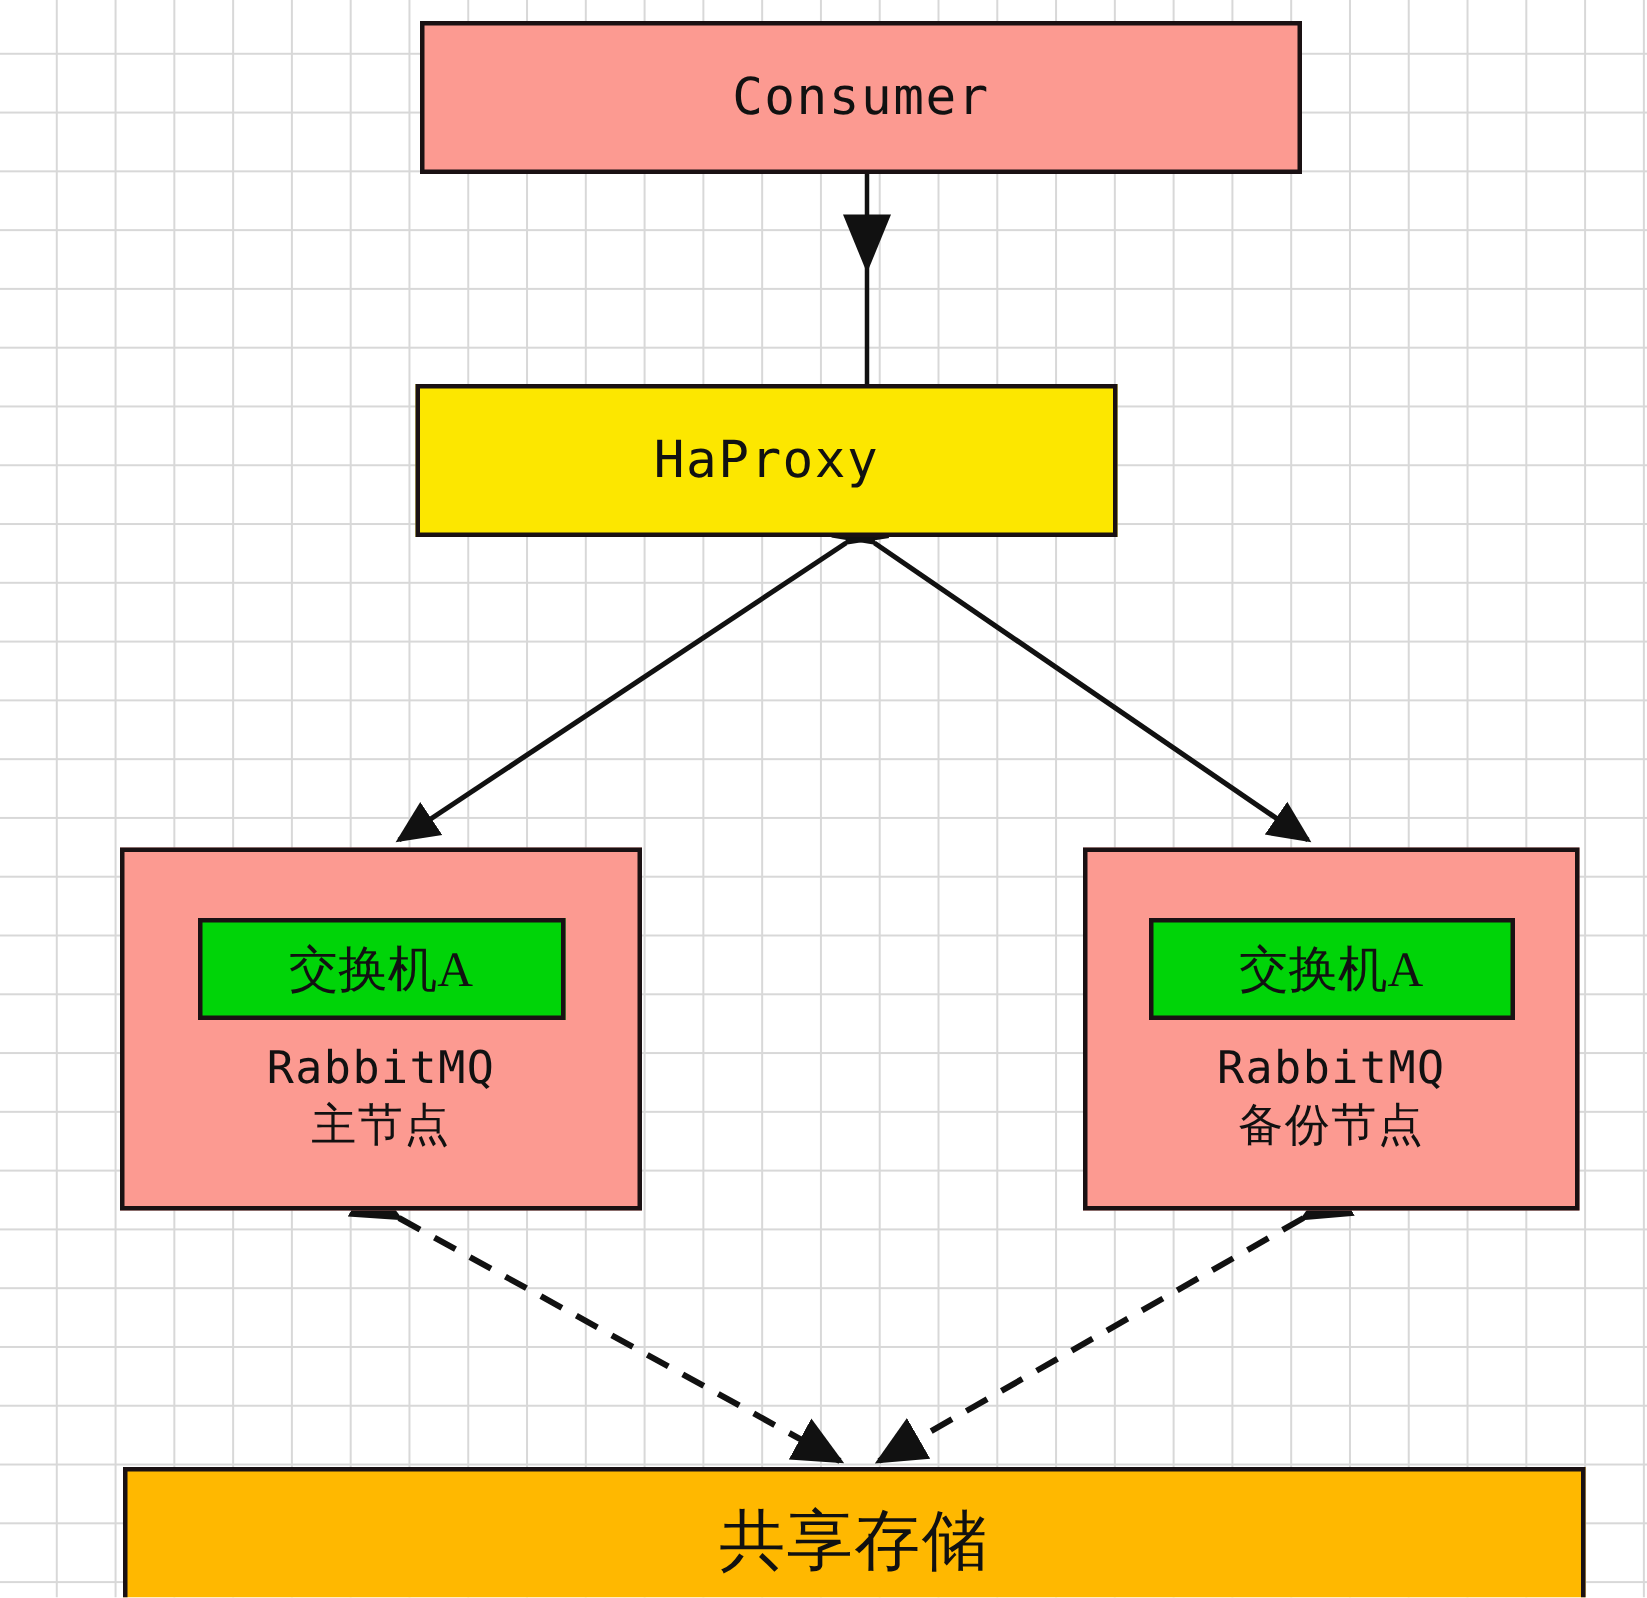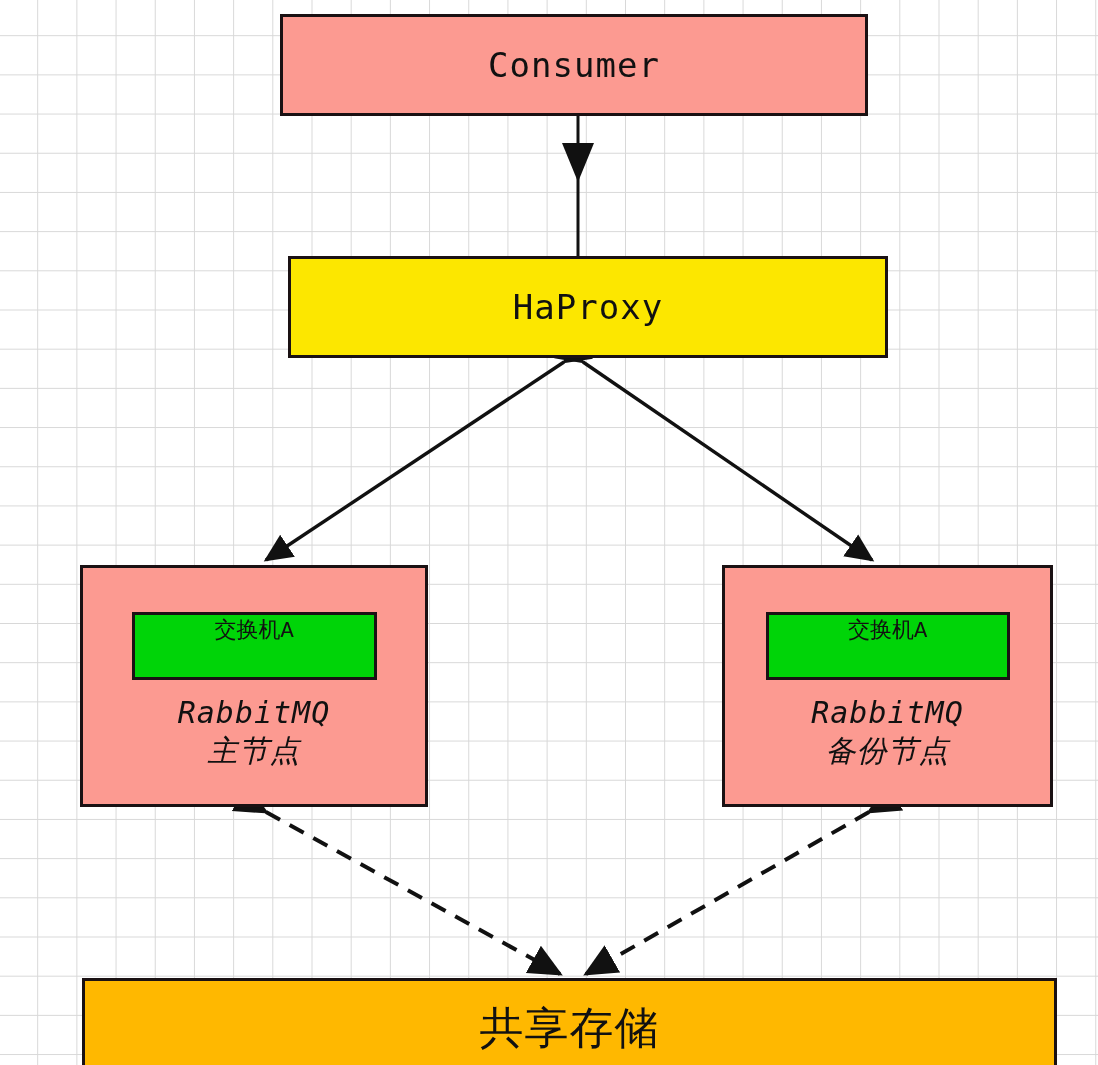--- a/index.html
+++ b/index.html
@@ -51,23 +51,23 @@
     left: 280px;
     top: 14px;
     width: 588px;
     height: 102px;
     background: #fc9a91;
   }
   #consumer .node-label { font-size: 34px; }
 
   
   #haproxy {
-    left: 288px;
+    left: 277px;
     top: 256px;
-    width: 600px;
+    width: 468px;
     height: 102px;
     background: #fce700;
   }
   #haproxy .node-label { font-size: 34px; }
 
   
   .mq-node {
     background: #fc9a91;
     justify-content: flex-start;
     padding-top: 44px;
@@ -82,36 +82,35 @@
     left: 722px;
     top: 565px;
     width: 331px;
     height: 242px;
   }
   .exchange-box {
     box-sizing: border-box;
     border: 3px solid #1a1113;
     background: #00d408;
     display: flex;
-    align-items: flex-start;
+    align-items: center;
     justify-content: center;
     color: #111111;
-    font-family: Liberation Mono, monospace;
-    font-size: 22px;
+    font-family: Liberation Serif, serif;
+    font-size: 33px;
   }
   #mq-master .exchange-box { width: 245px; height: 68px; }
   #mq-backup .exchange-box { width: 244px; height: 68px; }
   .mq-text {
     margin-top: 14px;
     font-family: "DejaVu Sans Mono", "Liberation Mono", monospace;
     font-size: 30px;
     line-height: 1.25;
     letter-spacing: 1px;
     white-space: pre-line;
-    font-style: italic;
   }
 
   
   #shared-storage {
     left: 82px;
     top: 978px;
     width: 975px;
     height: 100px;
     background: #ffb800;
   }

